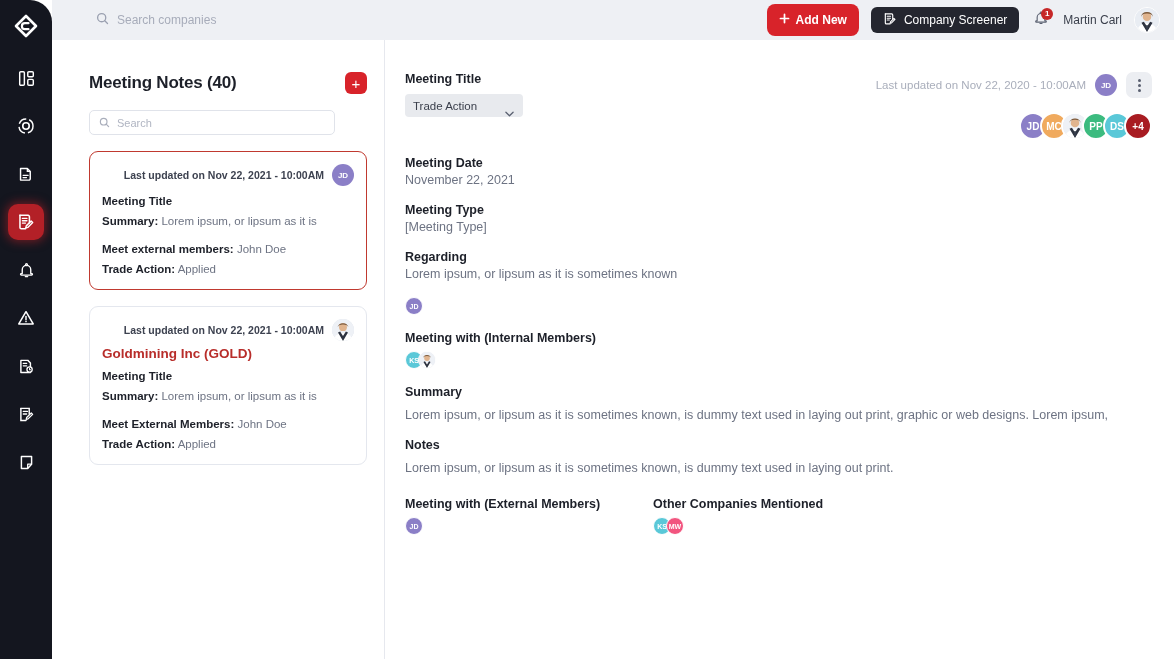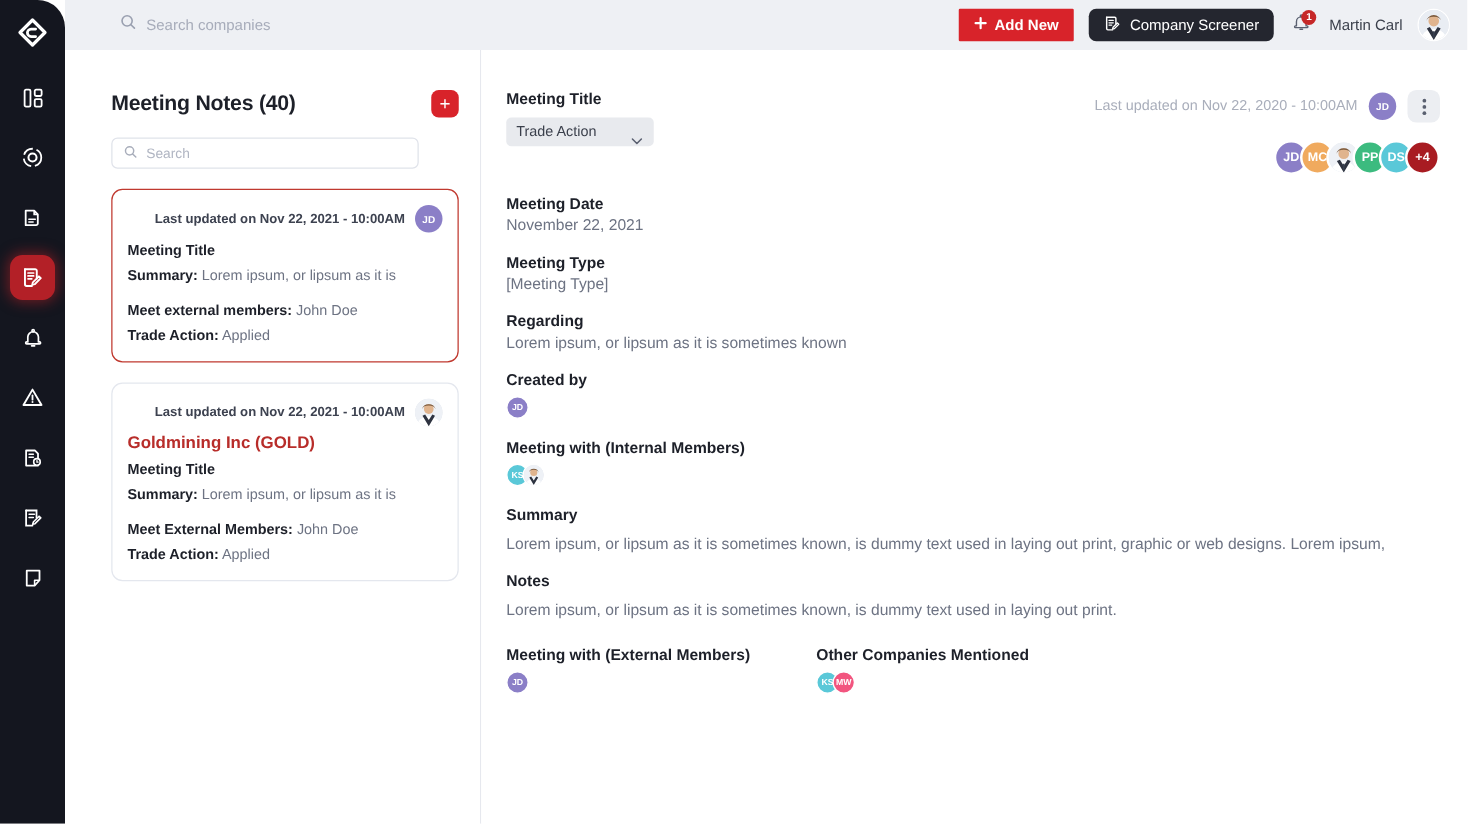--- a/index.html
+++ b/index.html
@@ -36,22 +36,22 @@
   }
   .search-wrap { display:flex; align-items:center; gap:8px; margin-left: 20px; flex: 1; }
   .search-input {
     border: none; background: transparent; outline: none;
     font-family: "Liberation Sans", sans-serif; font-size: 12px; color: #3a3f4b;
     width: 300px;
   }
   .search-input::placeholder { color: #a7acba; }
   .topbar-right { display:flex; align-items:center; gap: 12px; margin-right: 14px; }
   .btn-add {
-    background: #d8232a; color: #fff; border:none; border-radius: 1px;
-    height: 26px; padding: 0 12px; font-size: 12px; font-weight: 600;
+    background: #d8232a; color: #fff; border:none; border-radius: 8px;
+    height: 32px; padding: 0 12px; font-size: 12px; font-weight: 600;
     display: inline-flex; align-items: center; gap: 6px; cursor: pointer;
     font-family: "Liberation Sans", sans-serif;
   }
   .btn-screener {
     background: #24262f; color: #fff; border:none; border-radius: 6px;
     height: 26px; padding: 0 12px; font-size: 12px; font-weight: 500;
     display: inline-flex; align-items: center; gap: 7px; cursor: pointer;
     font-family: "Liberation Sans", sans-serif;
   }
   .bell-wrap { position: relative; width: 20px; height: 22px; display:flex; align-items:center; justify-content:center; cursor:pointer; }
@@ -448,21 +448,20 @@
       <div class="fl">Meeting Type</div>
       <div class="fv">[Meeting Type]</div>
     </div>
 
     <div class="field">
       <div class="fl">Regarding</div>
       <div class="fv">Lorem ipsum, or lipsum as it is sometimes known</div>
     </div>
 
     <div class="field">
-      <div class="fl">Created by</div>
       <div class="av-group">
         <span class="av av-18" style="background:#8b7fc7;">
           <span>JD</span>
         </span>
       </div>
     </div>
 
     <div class="field">
       <div class="fl">Meeting with (Internal Members)</div>
       <div class="av-group">

